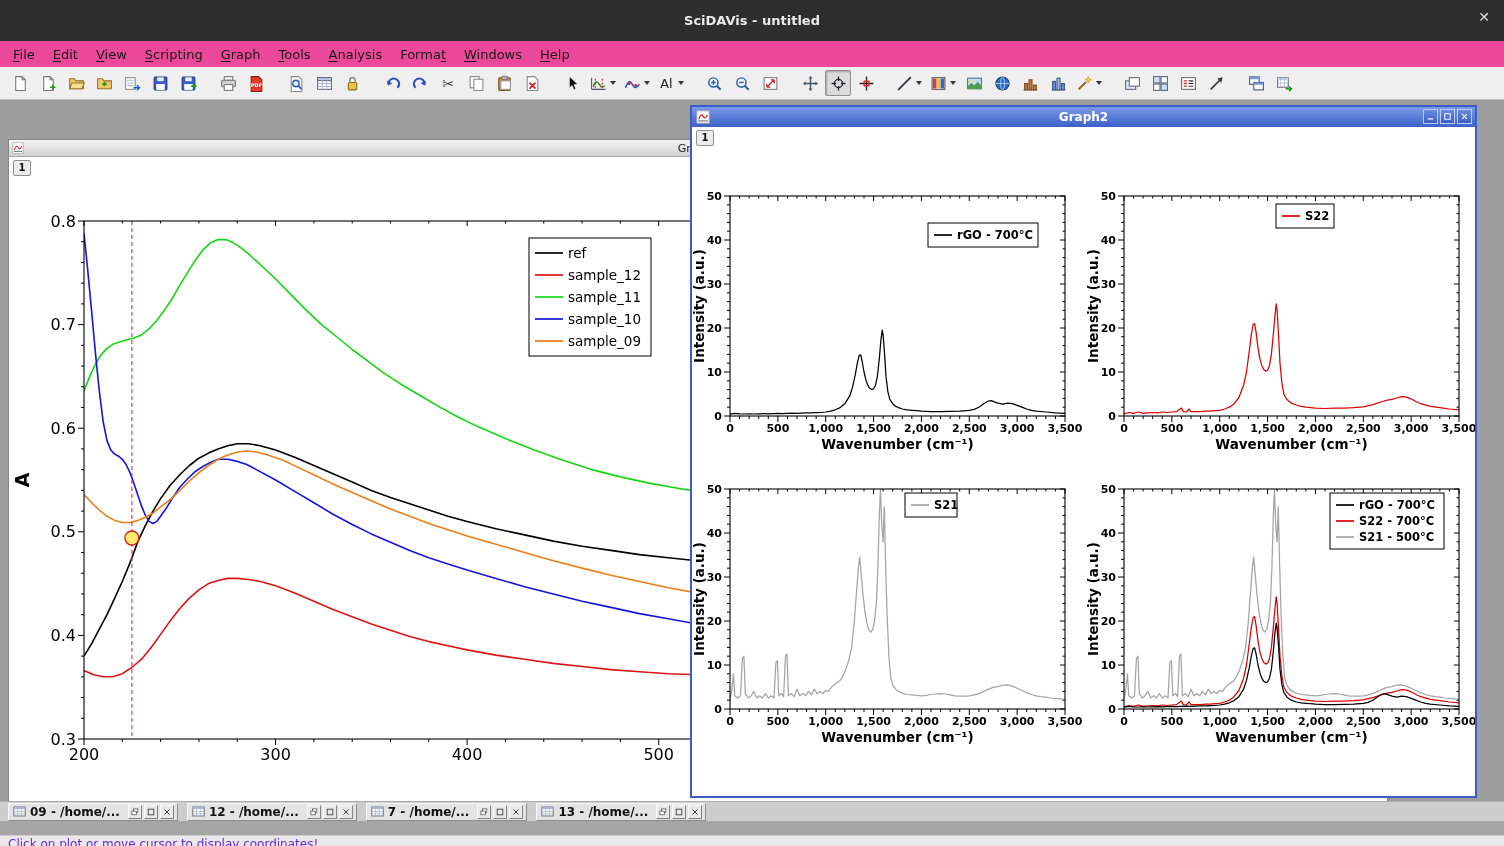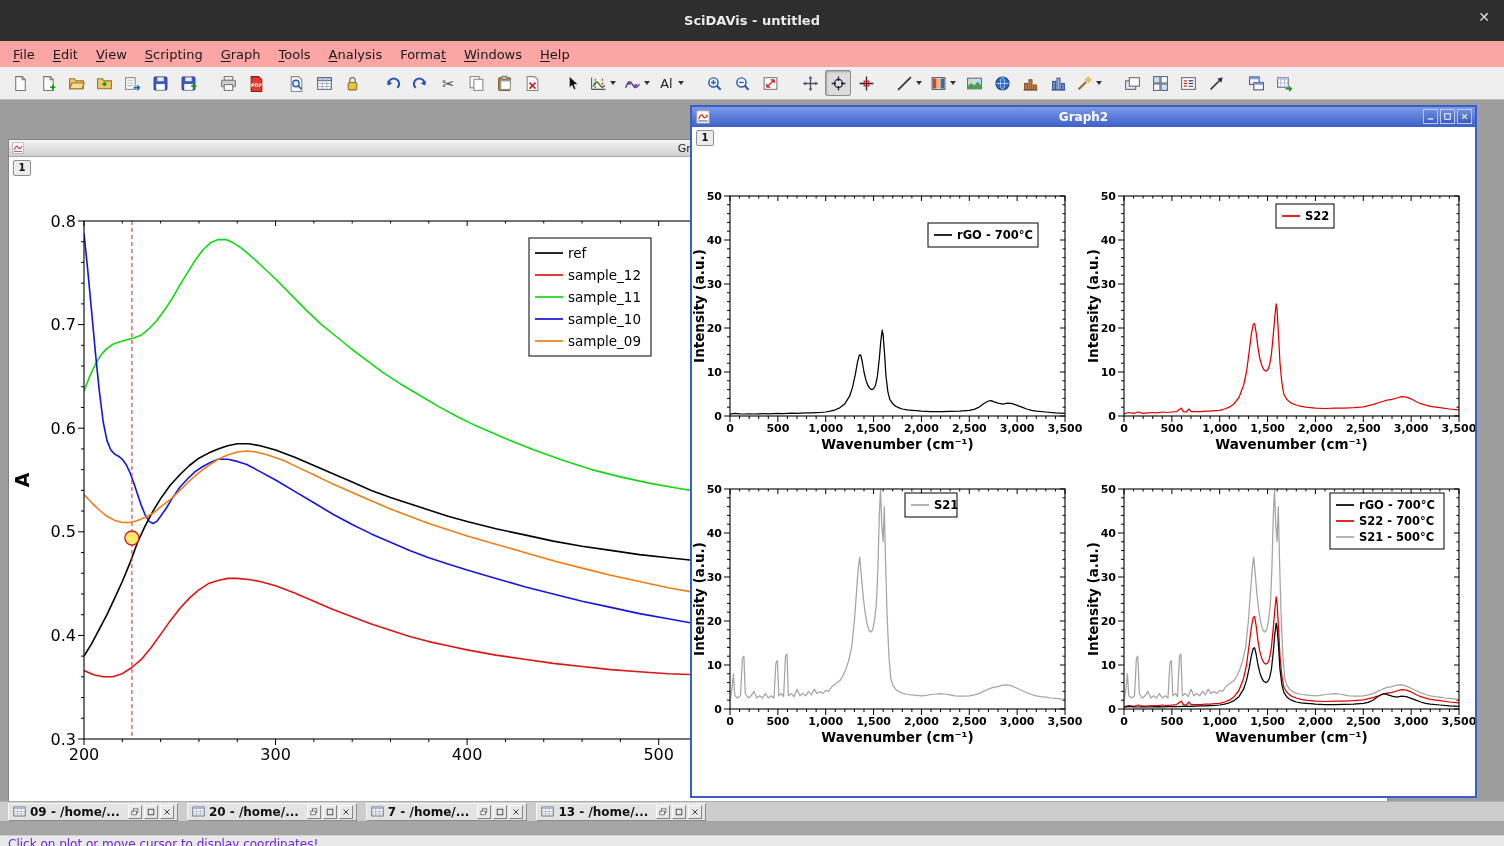--- a/index.html
+++ b/index.html
@@ -6,21 +6,21 @@
 html,body{width:1504px;height:846px;overflow:hidden;}
 body{font-family:"DejaVu Sans",sans-serif;background:#9d9d9d;}
 svg{display:block;}
 svg text{font-family:"DejaVu Sans",sans-serif;}
 .app{position:relative;width:1504px;height:846px;overflow:hidden;background:#9d9d9d;}
 
 .titlebar{height:41px;background:#2e2e2e;display:flex;align-items:center;justify-content:center;position:relative;}
 .titlebar .title{color:#ececec;font-size:13px;font-weight:bold;}
 .tclose{position:absolute;right:14px;top:0;height:33px;display:flex;align-items:center;color:#dcdcdc;font-size:14px;cursor:pointer;}
 
-.menubar{height:26px;background:#fca5a5;display:flex;align-items:center;padding-left:4px;}
+.menubar{height:26px;background:#ec4899;display:flex;align-items:center;padding-left:4px;}
 .menu-item{padding:4px 9px;font-size:13px;color:#1a1a1a;cursor:default;}
 .menu-item u{text-underline-offset:2px;}
 
 .toolbar{height:33px;background:#efefef;display:flex;align-items:center;padding-left:6px;border-bottom:1px solid #bdbdbd;}
 .tbtn{height:26px;min-width:26px;display:flex;align-items:center;justify-content:center;margin:0 1px;border:1px solid transparent;border-radius:2px;padding:0 2px;}
 .tbtn.gap{margin-left:13px;}
 .tbtn.active{background:#dcdcdc;border:1px solid #8f8f8f;box-shadow:inset 1px 1px 2px rgba(0,0,0,.28);}
 .caret{width:0;height:0;border-left:3.5px solid transparent;border-right:3.5px solid transparent;border-top:4px solid #333;margin-left:3px;}
 
 .mdi{position:relative;height:701px;background:#9d9d9d;overflow:hidden;}
@@ -1250,21 +1250,21 @@
         </span>
       </div>
       <div class="task-tab">
         <span class="tabicon">
           <svg width="13" height="13" viewBox="0 0 16 16" aria-hidden="true">
             <rect x="1" y="2.5" width="14" height="11" fill="#fff" stroke="#556"></rect>
             <rect x="1" y="2.5" width="14" height="2.6" fill="#aab8d4"></rect>
             <path d="M1 8h14M1 10.8h14M5.6 5.1v8.4M10.2 5.1v8.4" stroke="#9aa8c4" stroke-width="0.8"></path>
           </svg>
         </span>
-        <span class="tablabel">20 - /home/...</span>
+        <span class="tablabel">12 - /home/...</span>
         <span class="tabbtn">
           <span>
             <svg width="10" height="10" viewBox="0 0 16 16" aria-hidden="true">
               <rect x="5.5" y="3" width="7" height="6" fill="#fff" stroke="#333"></rect>
               <rect x="3" y="6.5" width="7" height="6" fill="#fff" stroke="#333"></rect>
             </svg>
           </span>
         </span>
         <span class="tabbtn">
           <span>

